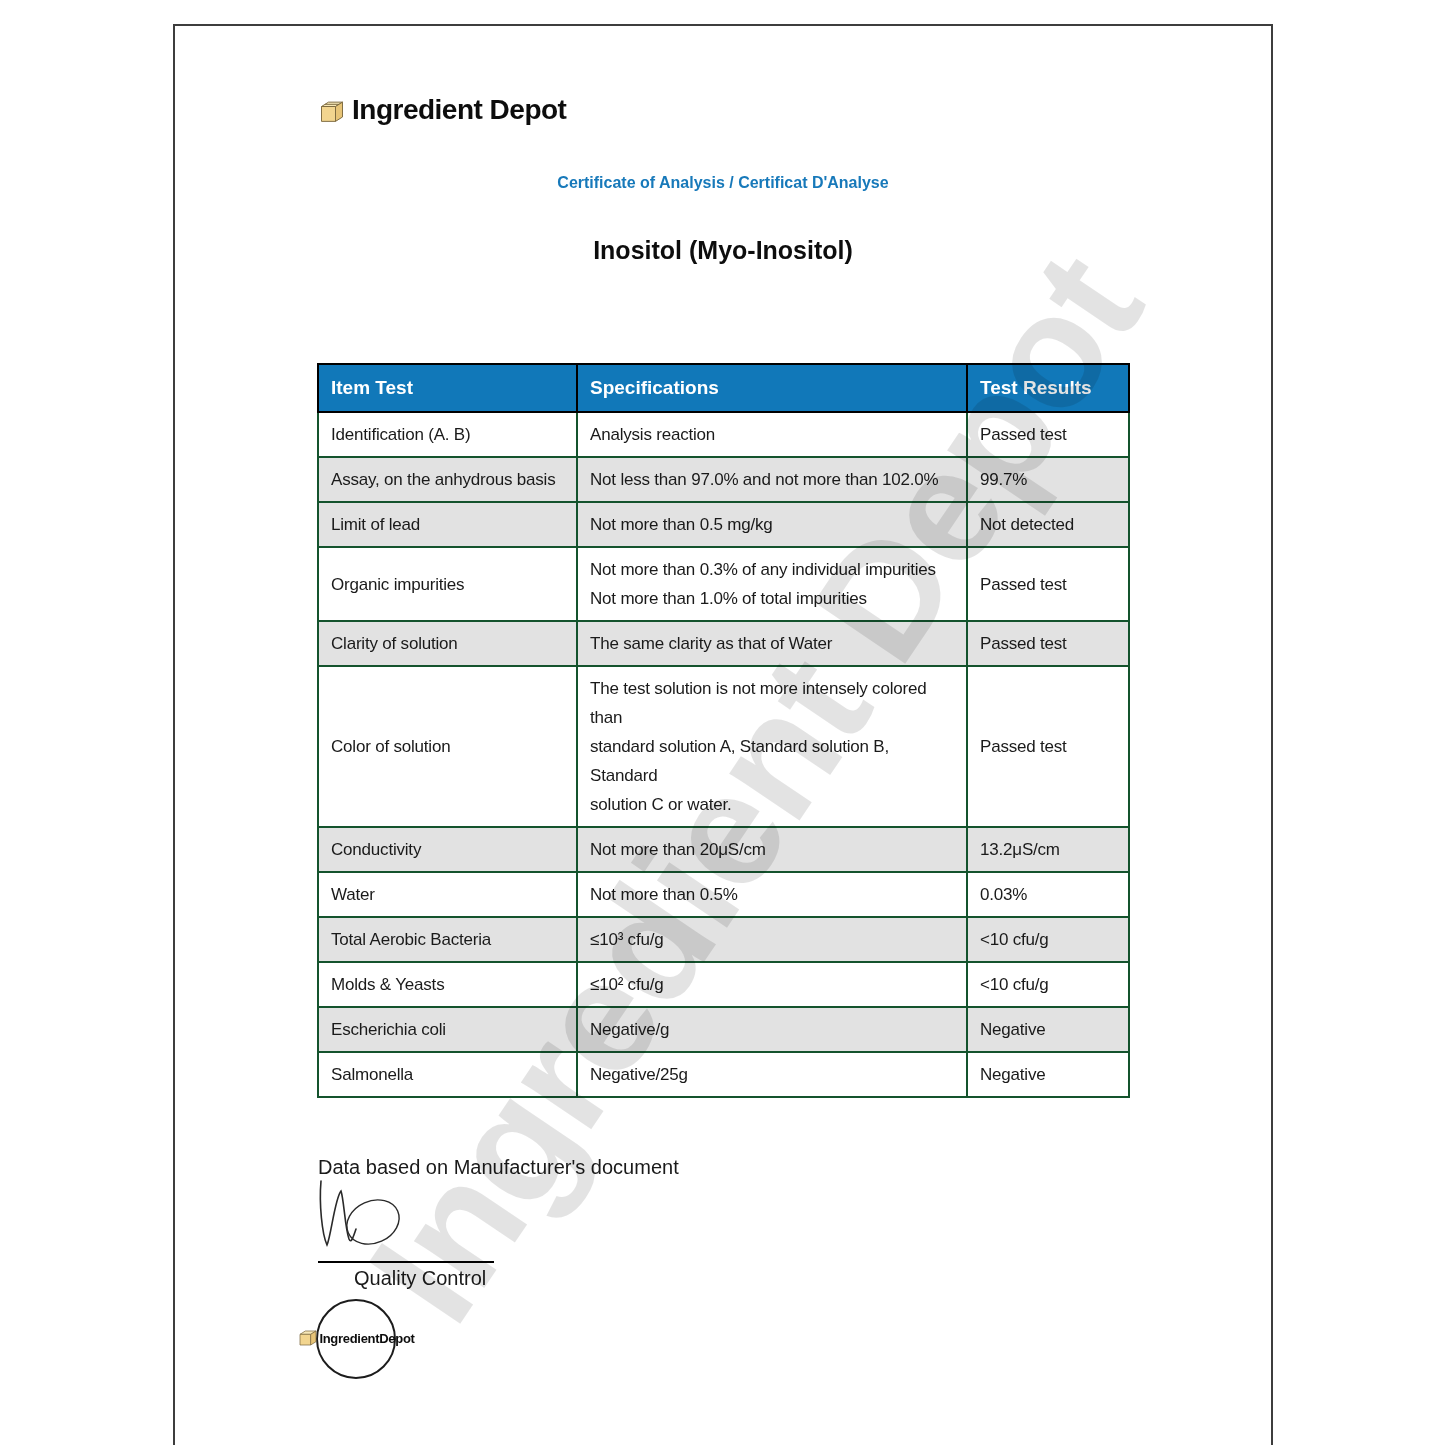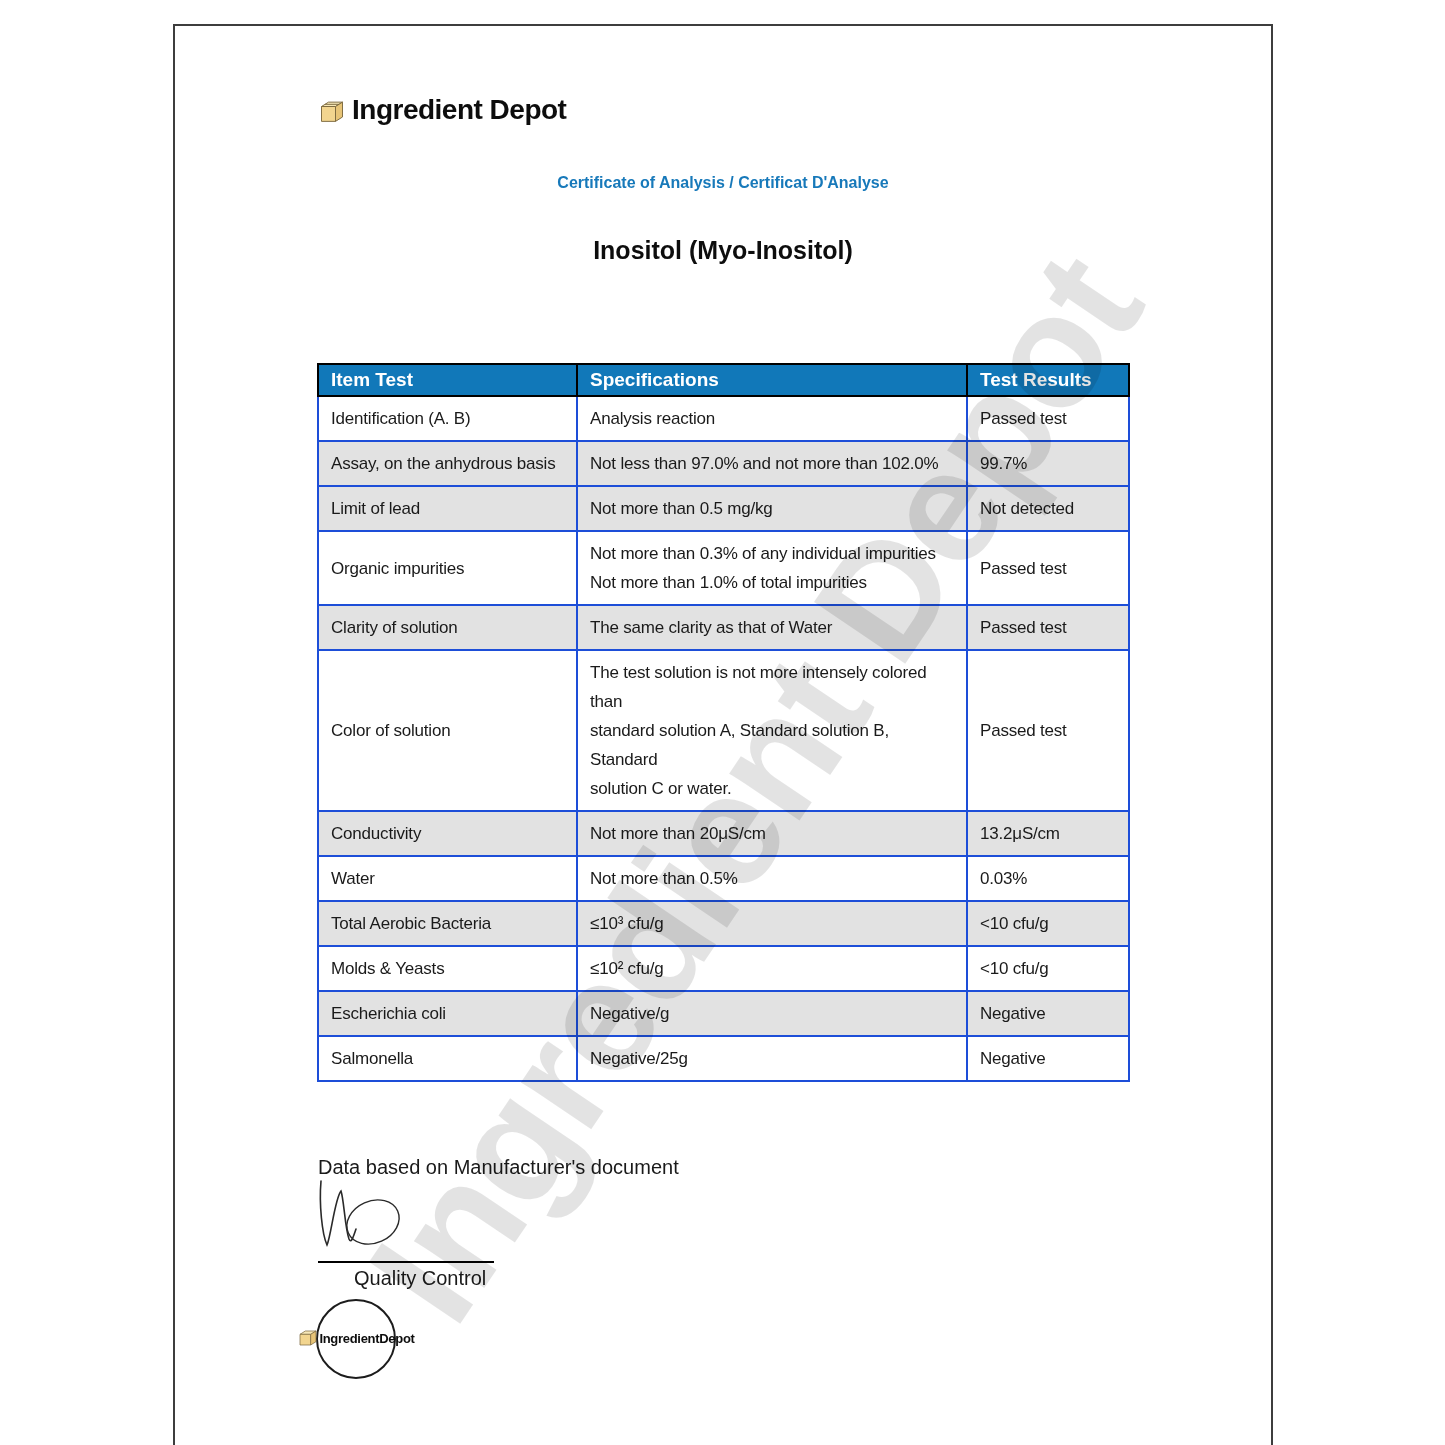--- a/index.html
+++ b/index.html
@@ -33,25 +33,25 @@
     font-size:25px;font-weight:bold;color:#0d0d0d;z-index:2;
   }
   
   table.coa{
     position:absolute;left:142px;top:337px;width:811px;
     border-collapse:collapse;table-layout:fixed;z-index:2;background:transparent;
   }
   table.coa th{
     background:var(--header-bg,#1178b9);color:var(--header-fg,#ffffff);
     text-align:left;font-size:19px;font-weight:bold;
-    padding:2px 12px;line-height:26px;border:2px solid #000;
+    padding:10px 12px;line-height:26px;border:2px solid #000;
   }
   table.coa td{
     font-size:17px;padding:7px 12px;line-height:29px;
-    border:2px solid #1d4ed8;vertical-align:middle;letter-spacing:-0.2px;
+    border:2px solid #14532d;vertical-align:middle;letter-spacing:-0.2px;
   }
   table.coa tr.alt td{background:var(--row-alt,#e2e2e2);}
   .spec-line{line-height:29px;}
   
   .footer-note{position:absolute;left:143px;top:1130px;font-size:20px;z-index:2;}
   .signature{position:absolute;left:143px;top:1152px;z-index:2;}
   .sig-line{position:absolute;left:143px;top:1235px;width:176px;border-top:2px solid #000;z-index:2;}
   .quality{position:absolute;left:143px;top:1241px;font-size:20px;z-index:2;margin-left:36px;}
   
   .stamp{

